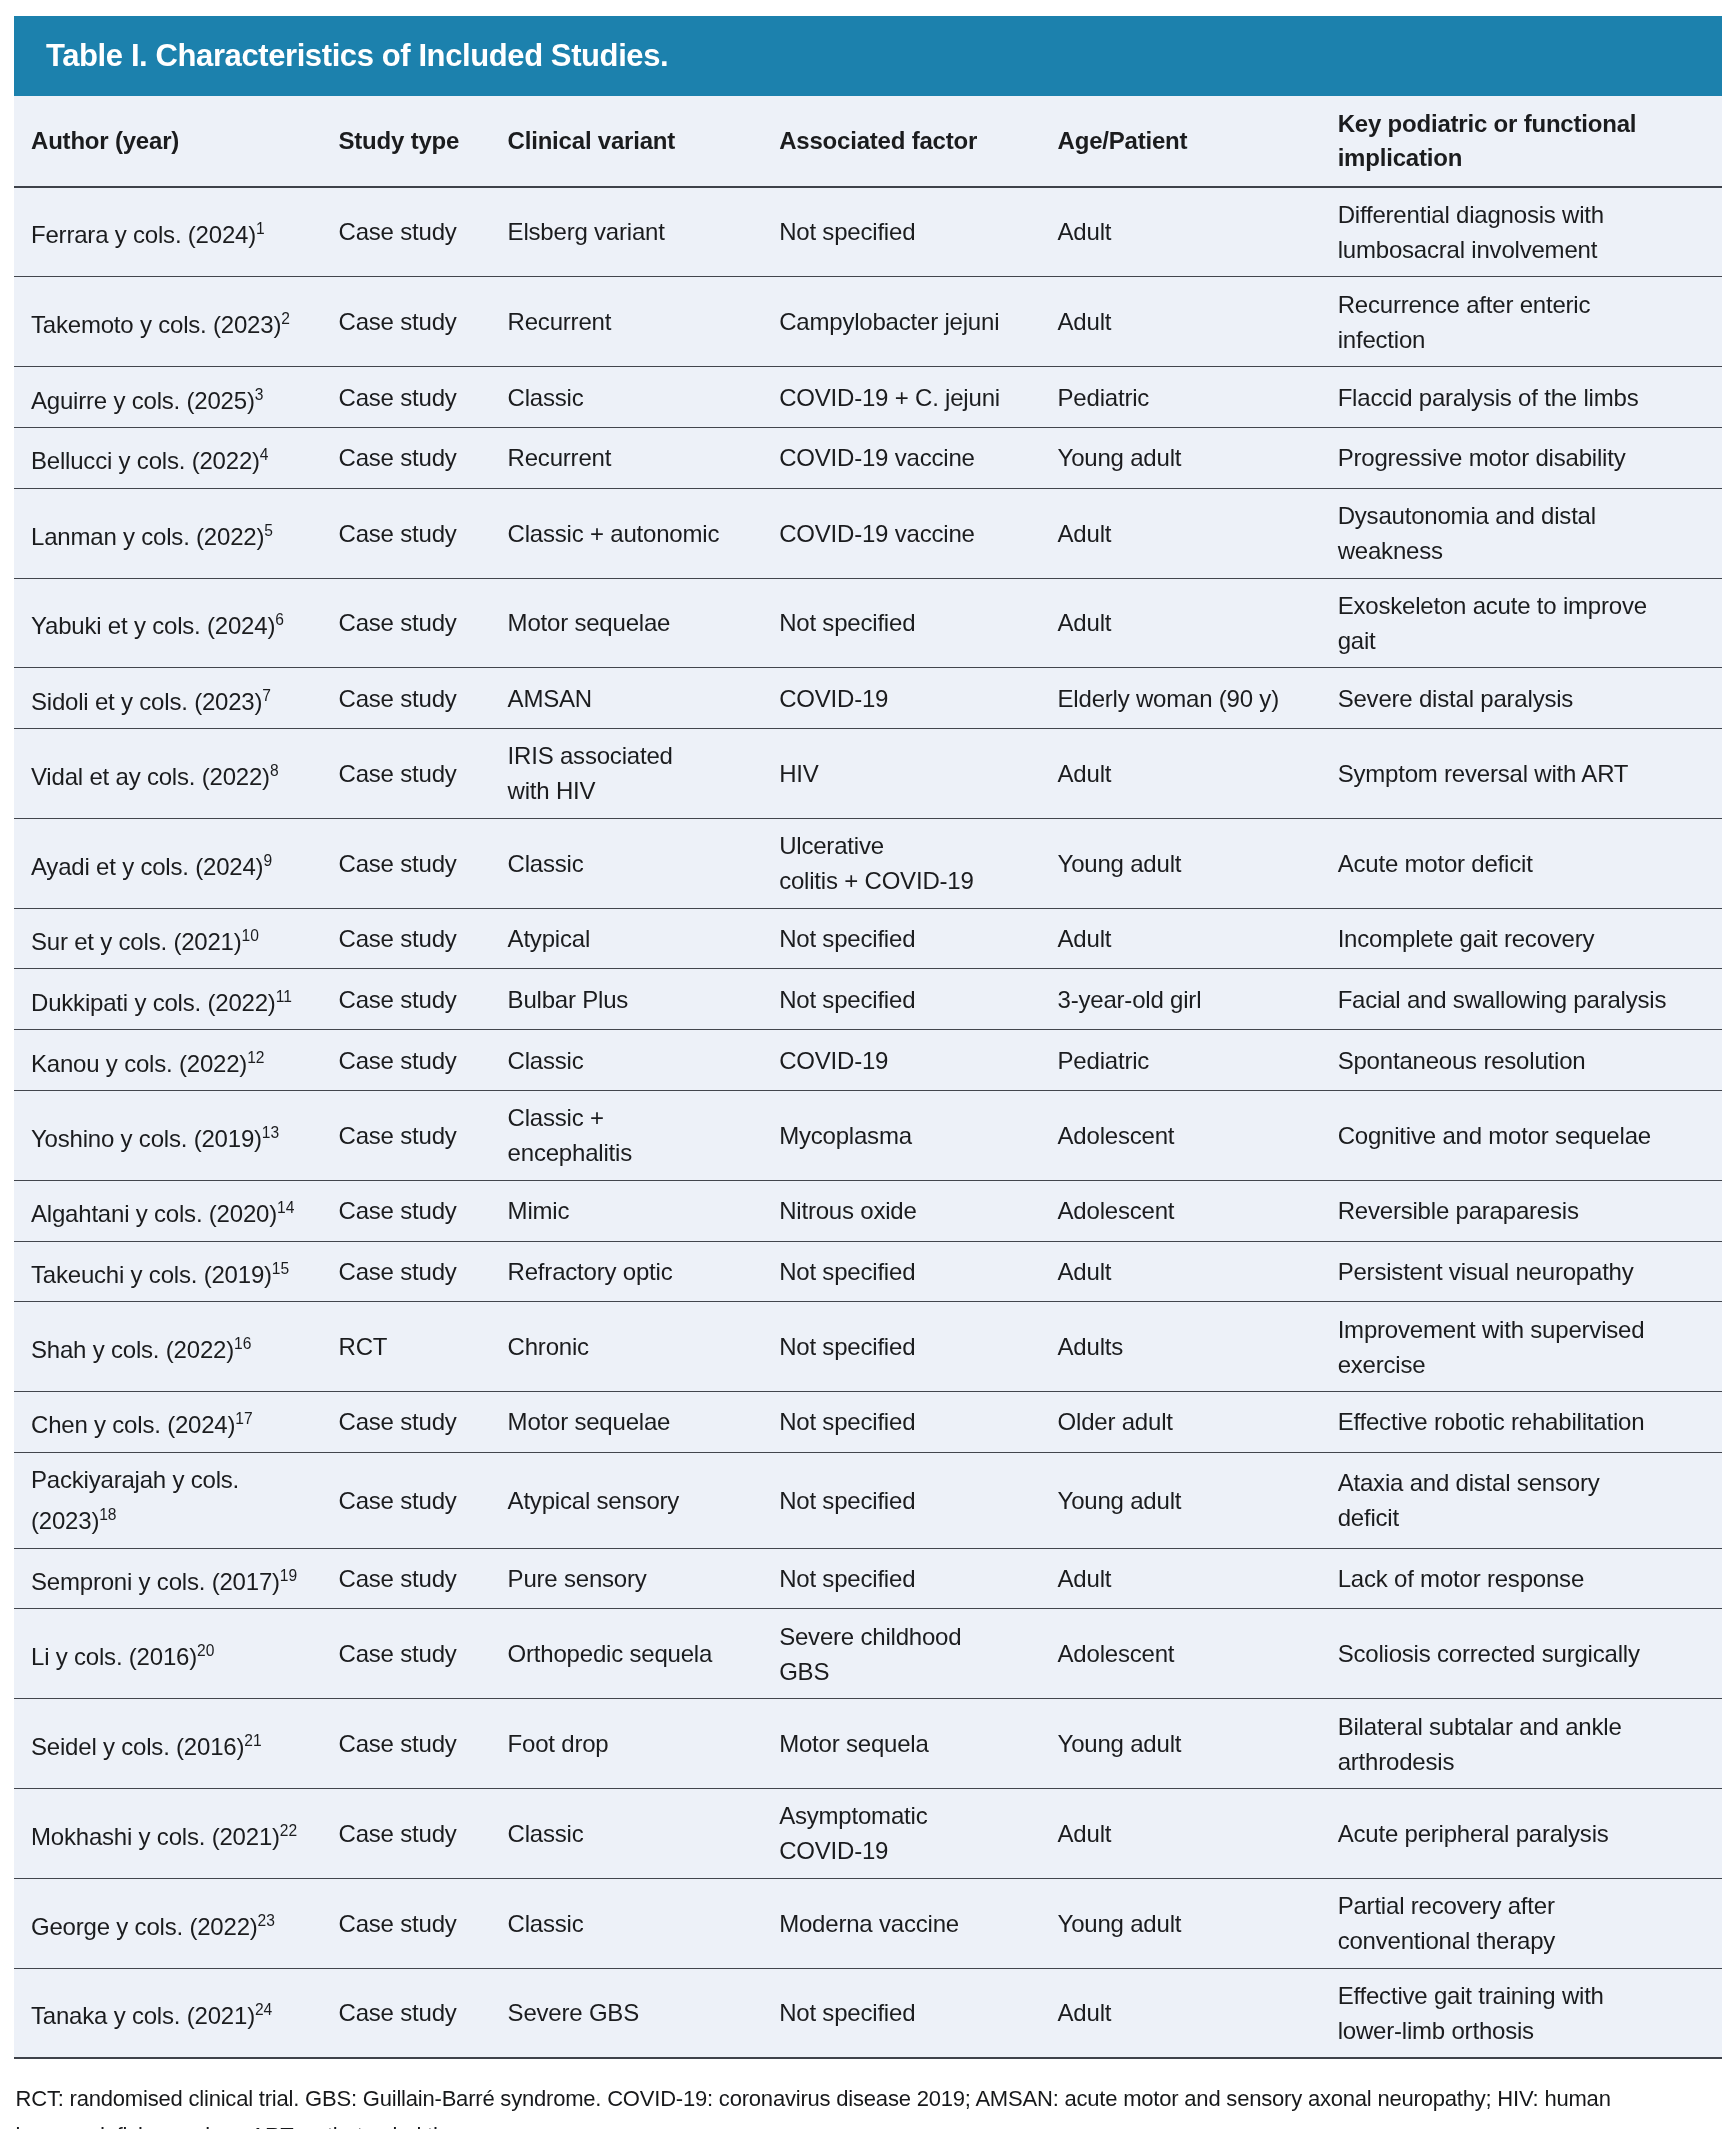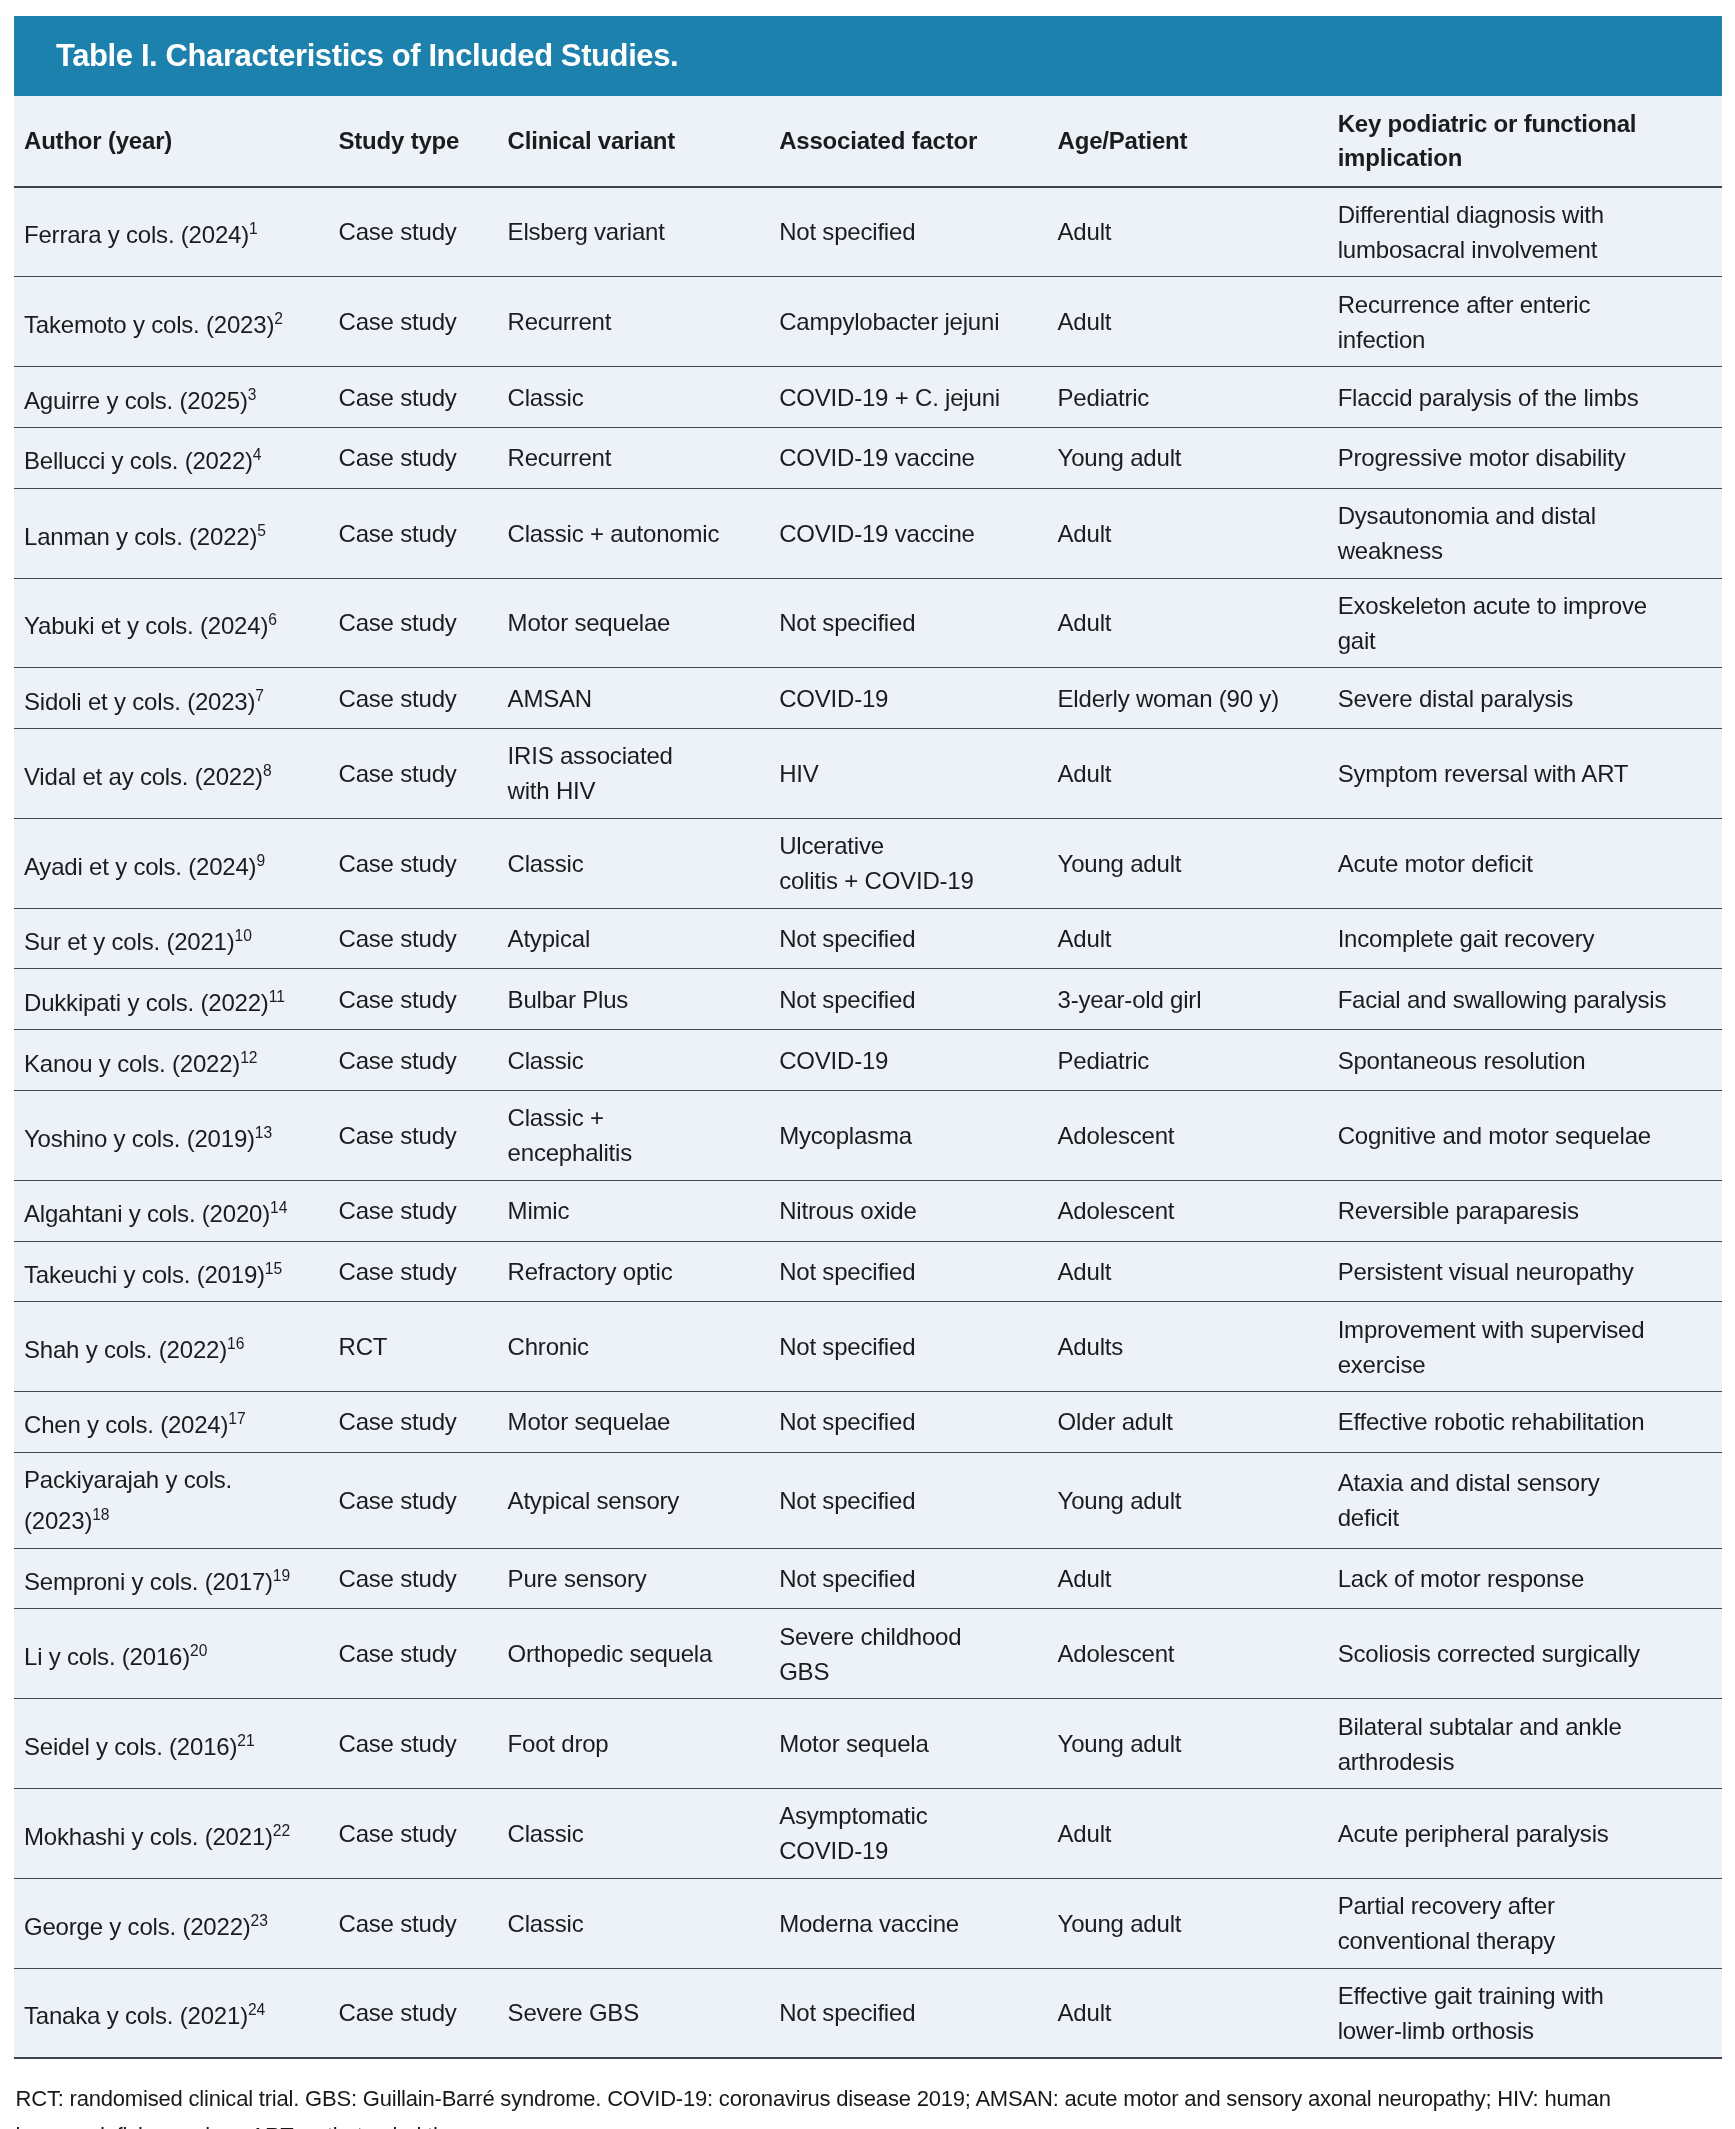--- a/index.html
+++ b/index.html
@@ -14,21 +14,21 @@
     min-height: 2129px;
     box-sizing: border-box;
     padding: 15.6px 14px 23.4px 14px;
     background: #ffffff;
   }
   .title-bar {
     background: #1c81ad;
     height: 80px;
     display: flex;
     align-items: center;
-    padding-left: 42px;
+    padding-left: 32px;
     box-sizing: border-box;
   }
   .title-bar .title-text {
     color: #ffffff;
     font-size: 31px;
     font-weight: bold;
     letter-spacing: -0.4px;
   }
   table.studies {
     width: 100%;
@@ -51,21 +51,21 @@
     font-size: 24px;
     line-height: 35px;
     padding: 9.4px 22px 9.4px 0;
     vertical-align: middle;
     border-bottom: 1.6px solid #42464d;
     white-space: pre-line;
     letter-spacing: -0.2px;
   }
   table.studies th:first-child,
   table.studies td:first-child {
-    padding-left: 10px;
+    padding-left: 17px;
   }
   table.studies tbody tr:last-child td {
     border-bottom: 2.3px solid #3e424a;
   }
   td.author-cell {
     white-space: nowrap;
     margin-top: 37px;
   }
   sup.ref {
     font-size: 15.6px;

